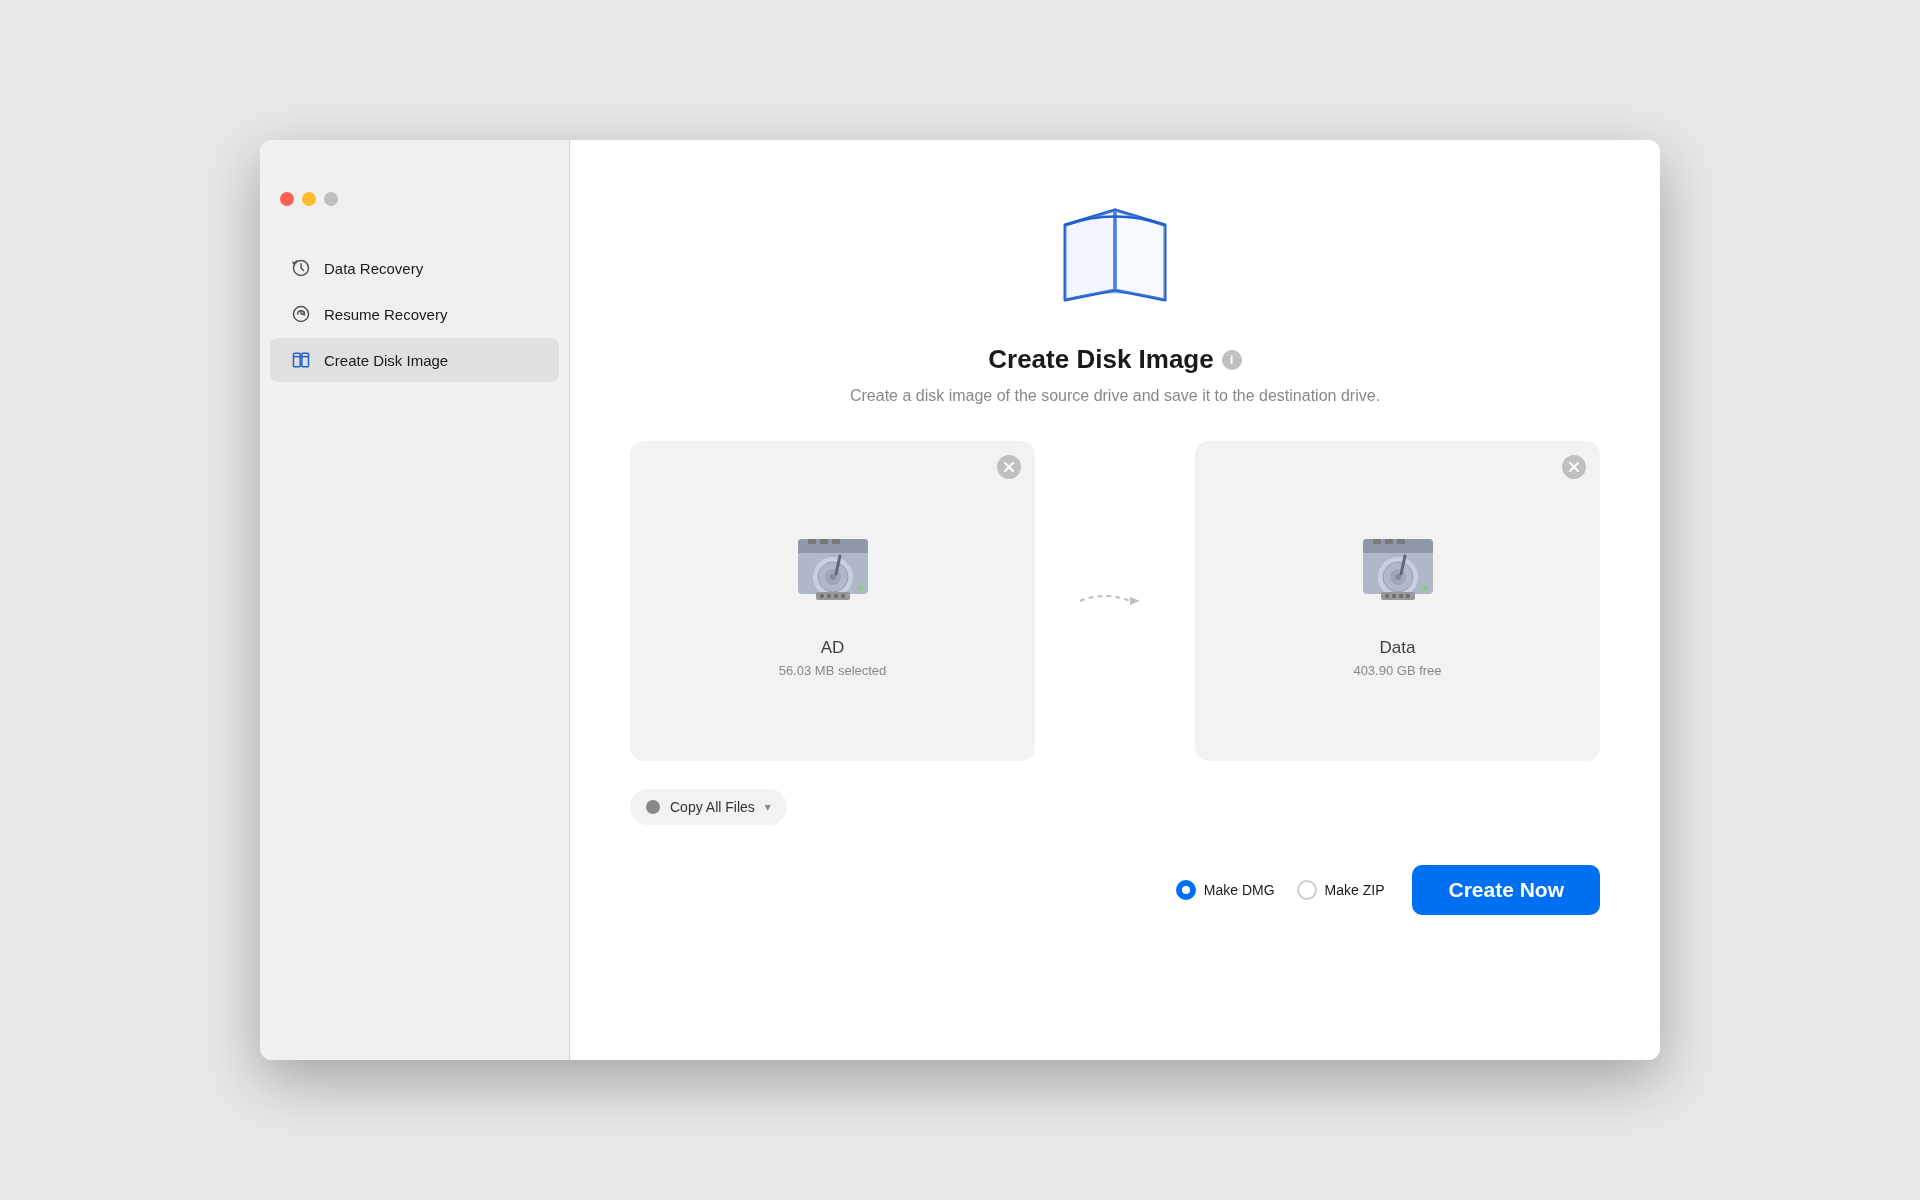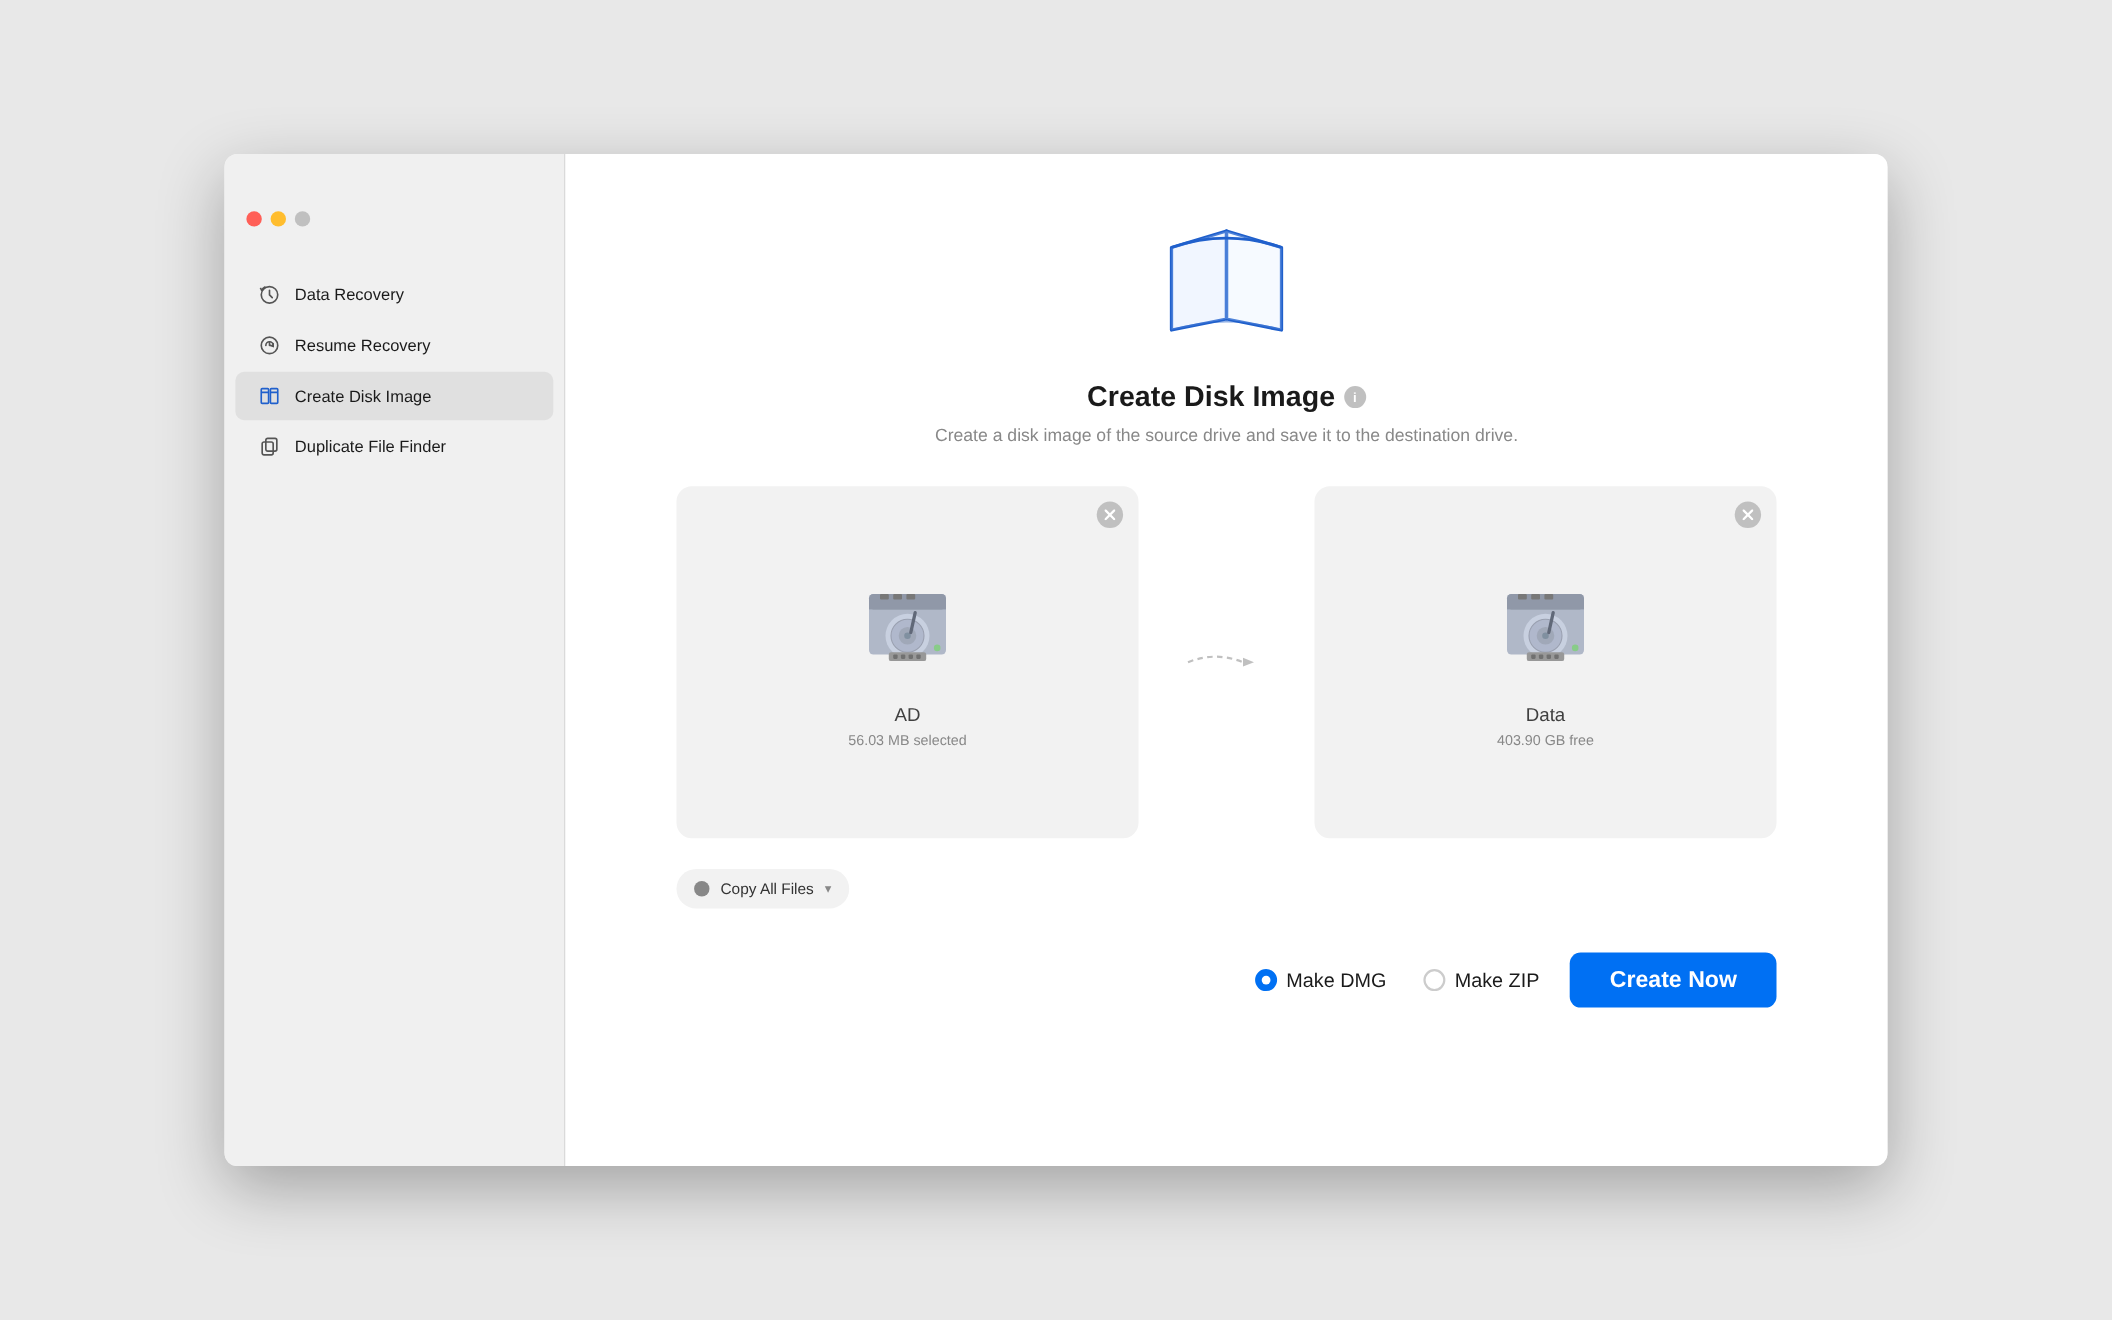--- a/index.html
+++ b/index.html
@@ -9,21 +9,21 @@
       background: #e8e8e8;
       display: flex;
       align-items: center;
       justify-content: center;
       min-height: 100vh;
       width: 1920px;
       height: 1200px;
     }
 
     .window {
-      width: 1512px;
+      width: 1400px;
       height: 920px;
       background: #f5f5f5;
       border-radius: 12px;
       box-shadow: 0 20px 60px rgba(0,0,0,0.3);
       display: flex;
       overflow: hidden;
     }
 
     
     .sidebar {
@@ -233,24 +233,23 @@
     .radio-group {
       display: flex;
       align-items: center;
       gap: 22px;
     }
 
     .radio-option {
       display: flex;
       align-items: center;
       gap: 8px;
-      font-size: 18px;
+      font-size: 14px;
       color: #1a1a1a;
       cursor: pointer;
-      margin-left: 12px;
     }
 
     .radio-circle {
       width: 20px;
       height: 20px;
       border-radius: 50%;
       border: 2px solid #ccc;
       display: flex;
       align-items: center;
       justify-content: center;
@@ -325,29 +324,20 @@
           <svg viewBox="0 0 24 24" fill="none" stroke="#2060cc" stroke-width="1.8">
             <rect x="3" y="4" width="8" height="16" rx="1"></rect>
             <rect x="13" y="4" width="8" height="16" rx="1"></rect>
             <line x1="3" y1="8" x2="11" y2="8"></line>
             <line x1="13" y1="8" x2="21" y2="8"></line>
           </svg>
         </div>
         <span>Create Disk Image</span>
       </div>
 
-      <div class="sidebar-item">
-        <div class="sidebar-icon">
-          <svg viewBox="0 0 24 24" fill="none" stroke="#555" stroke-width="1.8">
-            <rect x="4" y="7" width="12" height="14" rx="2"></rect>
-            <rect x="8" y="3" width="12" height="14" rx="2"></rect>
-          </svg>
-        </div>
-        <span>Duplicate File Finder</span>
-      </div>
 
 
     </div>
   </div>
 
   <div class="main">
 
     <div class="hero-icon">
       <svg width="140" height="130" viewBox="0 0 140 130">
 

